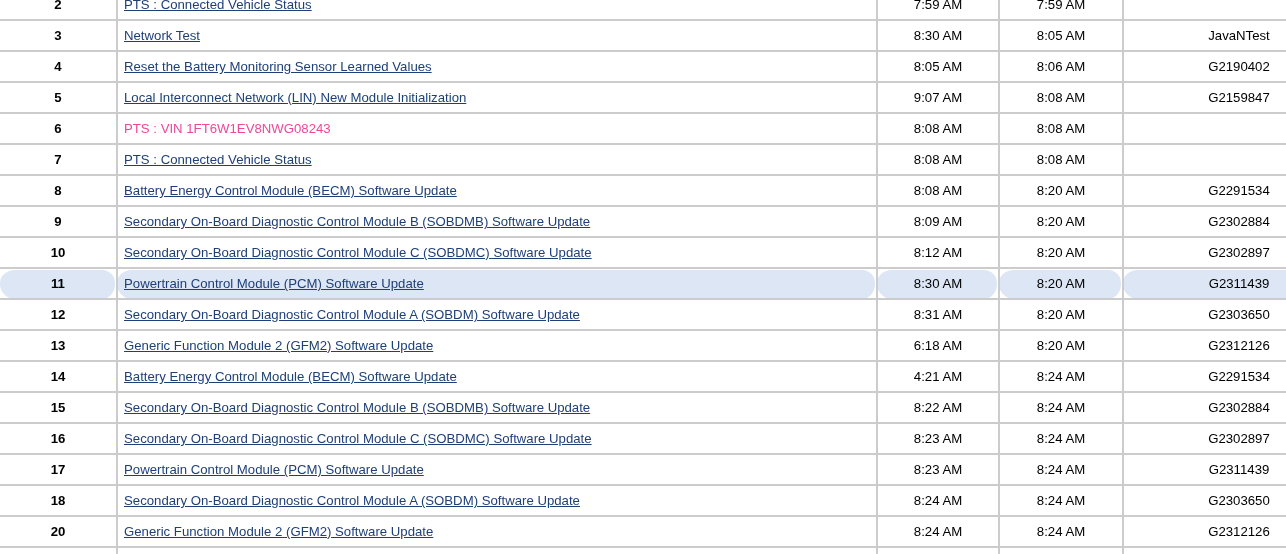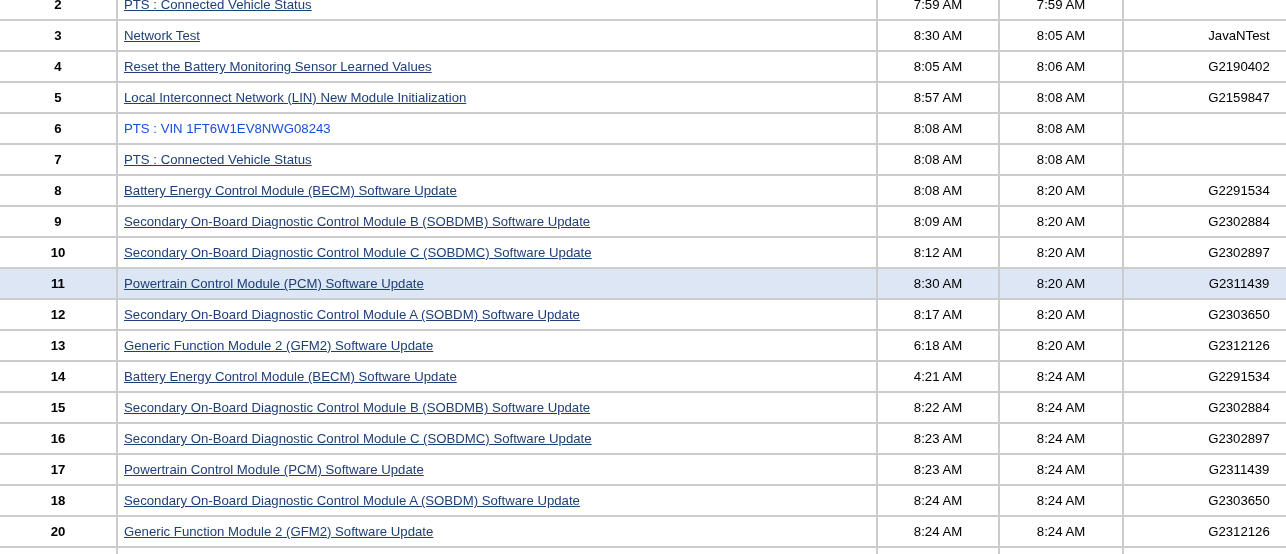--- a/index.html
+++ b/index.html
@@ -62,29 +62,30 @@
                 border-right: 2px solid #cccccc; }
   td.c-end    { width: 110px;  text-align: center;
                 border-right: 2px solid #cccccc; }
   td.c-code   { width: 218px;  text-align: center; }
 
   
   tr.log-row:last-child td { border-bottom: 2px solid #cccccc; }
 
   tr.selected td {
     background-color: #dce6f4;
+    border-radius: 15px;
   }
 
   a.desc-link {
     color: #1f3f77;
     text-decoration: underline;
     cursor: pointer;
   }
   span.desc-plain {
-    color: #1d4ed8;
+    color: #ec4899;
     text-decoration: none;
   }
 </style>
 </head>
 <body>
 
 <div id="log-viewport">
   <div id="log-scroll">
     <table class="log-table">
       <tbody id="log-body">
@@ -105,21 +106,21 @@
           <tr class="log-row">
             <td class="c-num">4</td>
             <td class="c-desc"><a class="desc-link" href="#">Reset the Battery Monitoring Sensor Learned Values</a></td>
             <td class="c-start">8:05 AM</td>
             <td class="c-end">8:06 AM</td>
             <td class="c-code">G2190402</td>
           </tr>
           <tr class="log-row">
             <td class="c-num">5</td>
             <td class="c-desc"><a class="desc-link" href="#">Local Interconnect Network (LIN) New Module Initialization</a></td>
-            <td class="c-start">8:57 AM</td>
+            <td class="c-start">9:07 AM</td>
             <td class="c-end">8:08 AM</td>
             <td class="c-code">G2159847</td>
           </tr>
           <tr class="log-row">
             <td class="c-num">6</td>
             <td class="c-desc"><span class="desc-plain">PTS : VIN 1FT6W1EV8NWG08243</span></td>
             <td class="c-start">8:08 AM</td>
             <td class="c-end">8:08 AM</td>
             <td class="c-code"></td>
           </tr>
@@ -154,21 +155,21 @@
           <tr class="log-row selected">
             <td class="c-num">11</td>
             <td class="c-desc"><a class="desc-link" href="#">Powertrain Control Module (PCM) Software Update</a></td>
             <td class="c-start">8:30 AM</td>
             <td class="c-end">8:20 AM</td>
             <td class="c-code">G2311439</td>
           </tr>
           <tr class="log-row">
             <td class="c-num">12</td>
             <td class="c-desc"><a class="desc-link" href="#">Secondary On-Board Diagnostic Control Module A (SOBDM) Software Update</a></td>
-            <td class="c-start">8:17 AM</td>
+            <td class="c-start">8:31 AM</td>
             <td class="c-end">8:20 AM</td>
             <td class="c-code">G2303650</td>
           </tr>
           <tr class="log-row">
             <td class="c-num">13</td>
             <td class="c-desc"><a class="desc-link" href="#">Generic Function Module 2 (GFM2) Software Update</a></td>
             <td class="c-start">6:18 AM</td>
             <td class="c-end">8:20 AM</td>
             <td class="c-code">G2312126</td>
           </tr>

